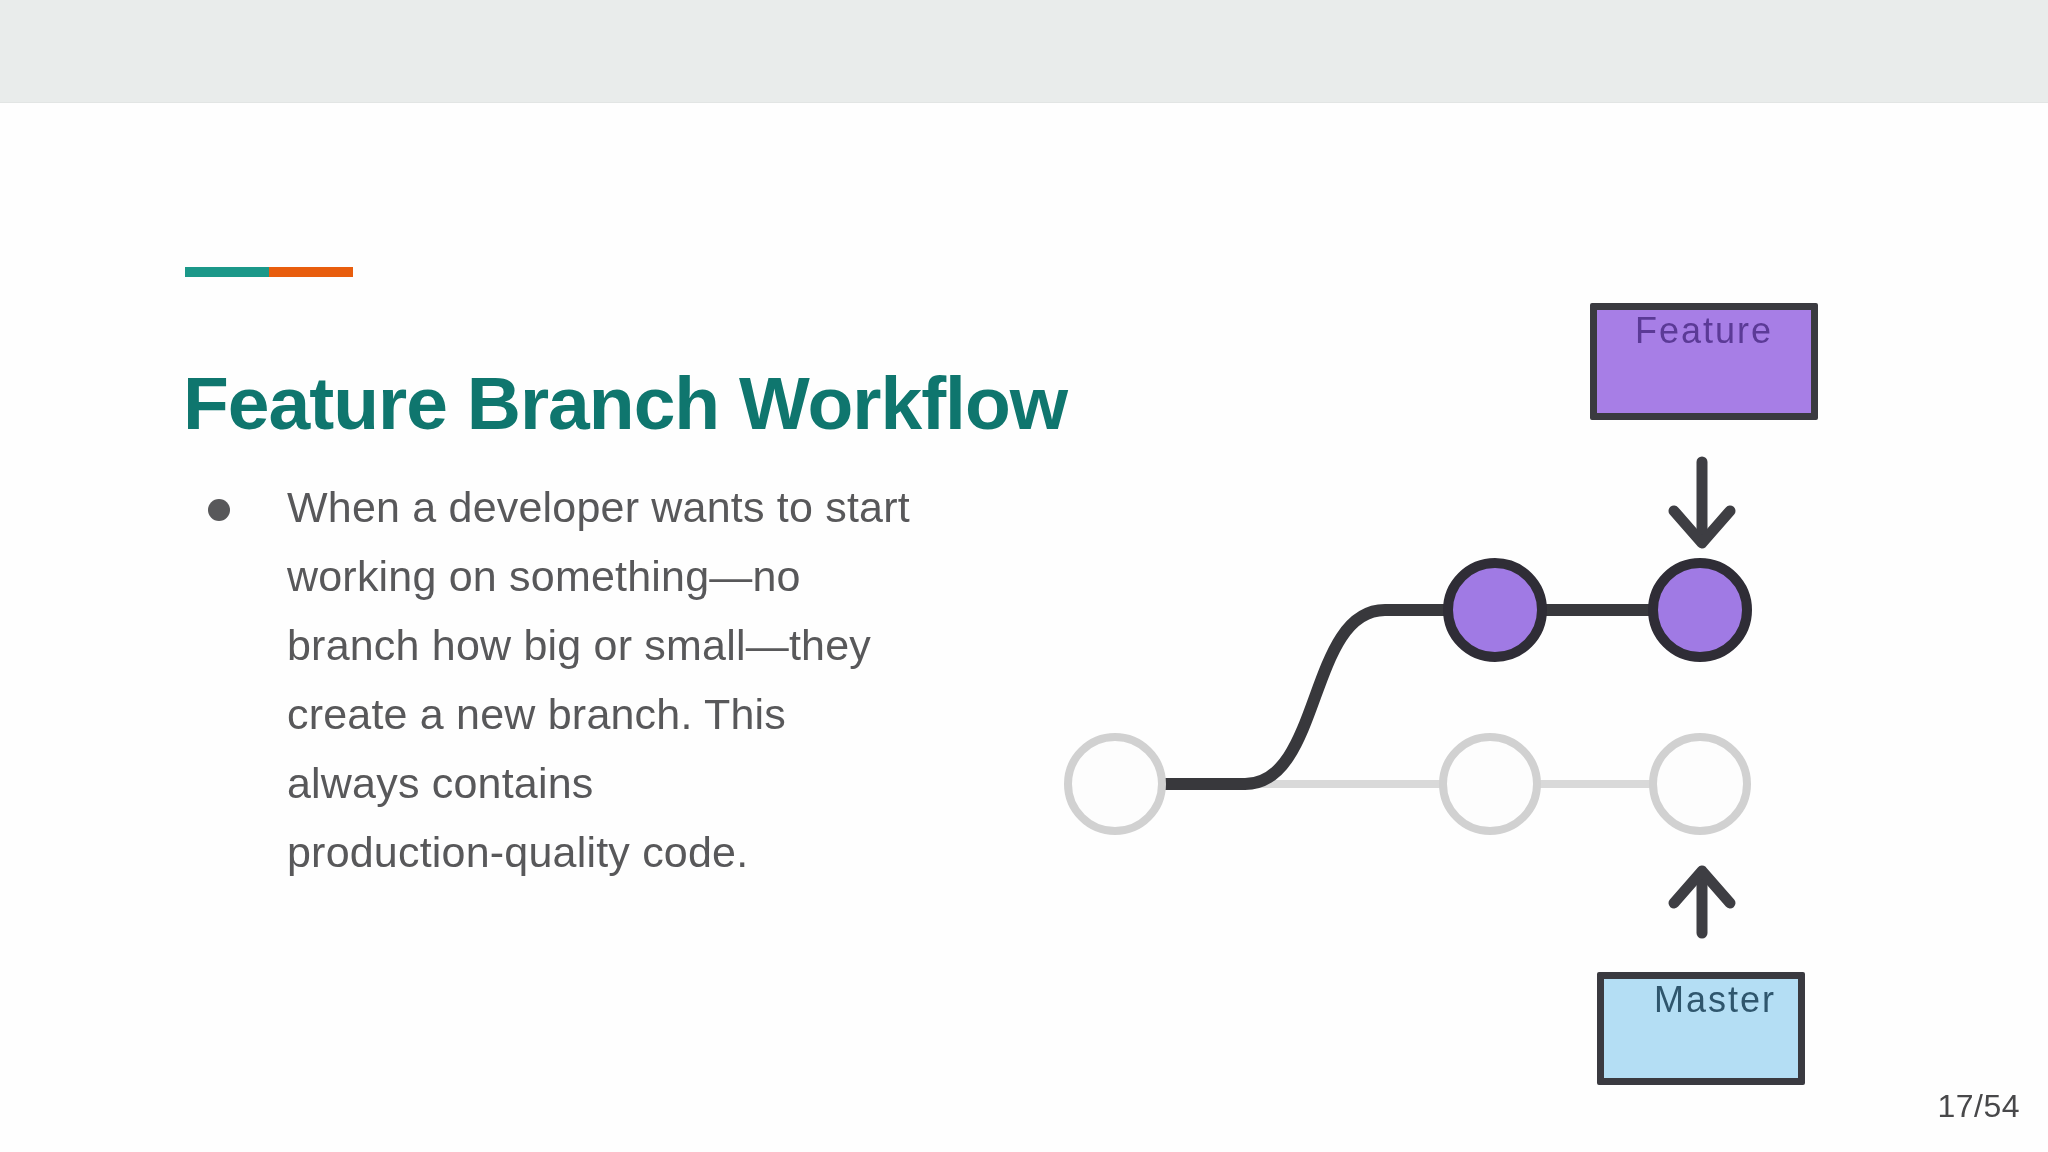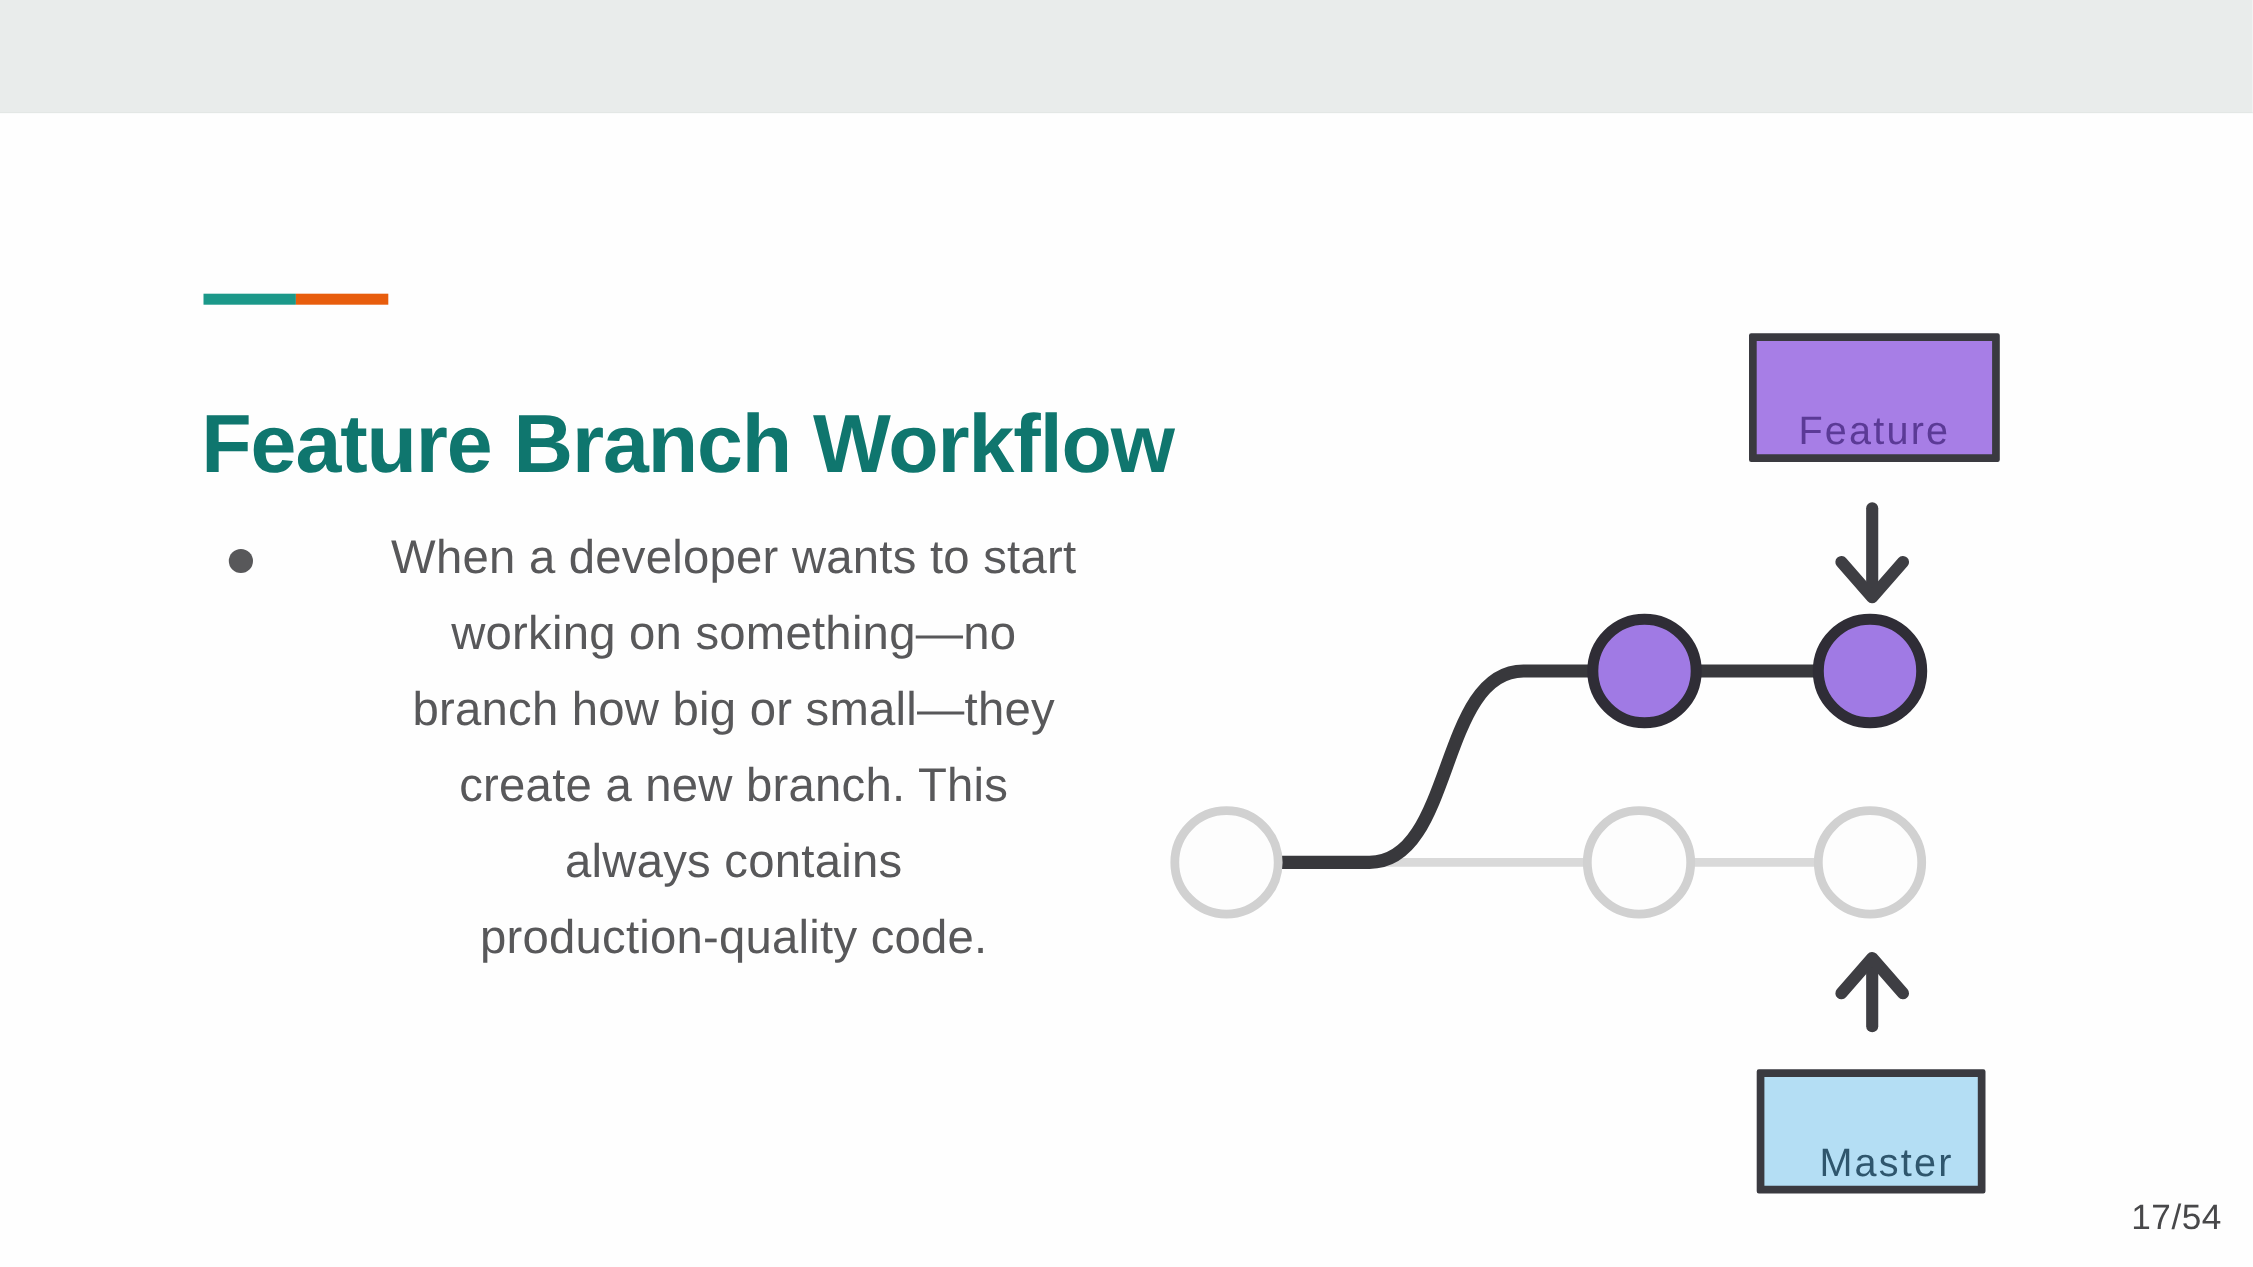--- a/index.html
+++ b/index.html
@@ -41,34 +41,33 @@
     width: 22px; height: 22px;
     border-radius: 50%;
     background: #58585a;
   }
   .bullet-text {
     position: absolute; left: 287px; top: 473px;
     width: 760px;
     font-size: 43px; line-height: 69px;
     letter-spacing: 0.2px;
     color: #58585a;
-    text-align: center;
   }
   .bullet-text .line { white-space: nowrap; }
   .diagram-svg {
     position: absolute; left: 0; top: 0;
     width: 2048px; height: 1152px;
     pointer-events: none;
   }
   .node-box {
     position: absolute;
     box-sizing: border-box;
     border: 7px solid #3a3a40;
     border-radius: 2px;
-    display: flex; align-items: flex-end; justify-content: center;
+    display: flex; align-items: flex-start; justify-content: center;
     font-size: 36px;
     letter-spacing: 2px;
   }
   .feature-box {
     left: 1590px; top: 303px;
     width: 228px; height: 117px;
     background: #a77ee6;
     color: #5b3a96;
   }
   .master-box {

